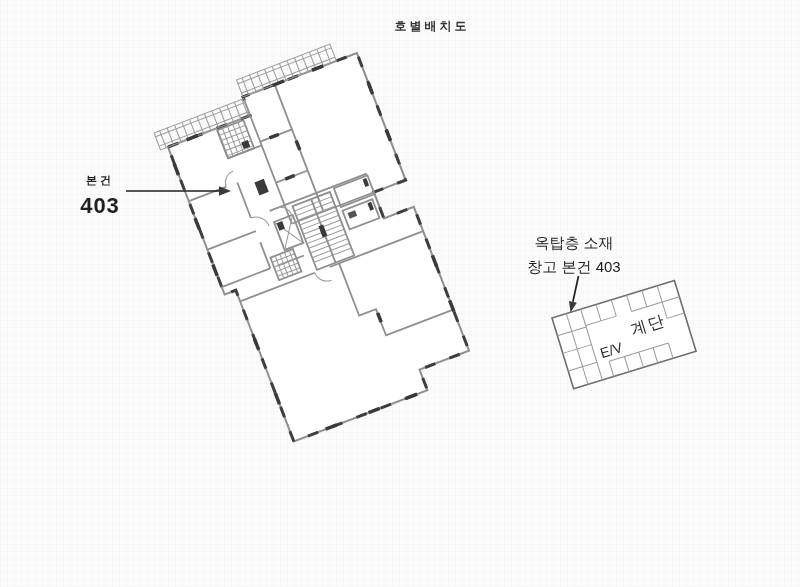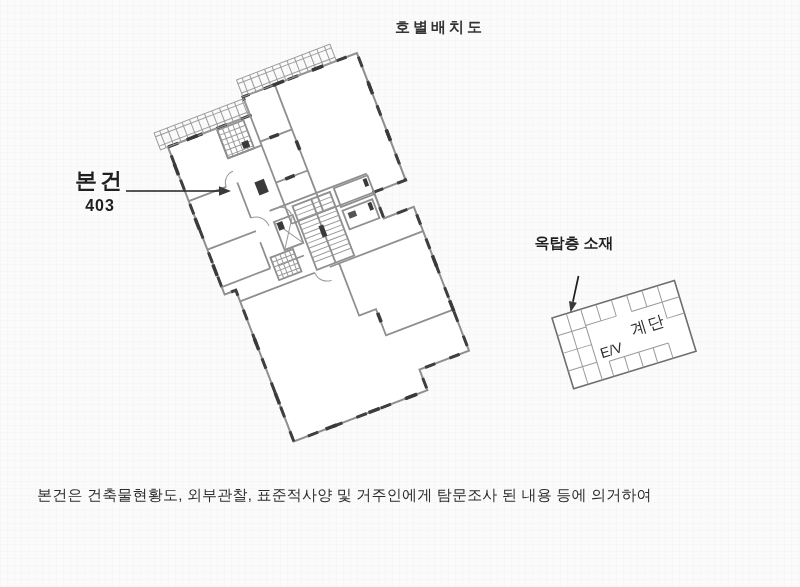--- a/index.html
+++ b/index.html
@@ -9,33 +9,33 @@
     background:#fcfcfc;
   }
   .page{
     position:relative;width:800px;height:587px;overflow:hidden;
     background:
       repeating-linear-gradient(0deg, rgba(0,0,0,0.015) 0 1px, transparent 1px 7px),
       repeating-linear-gradient(90deg, rgba(0,0,0,0.015) 0 1px, transparent 1px 7px),
       #fbfbfb;
   }
   .title{
-    position:absolute;left:360px;top:18px;width:160px;
-    text-align:center;font-size:15px;font-weight:700;color:#333;
+    position:absolute;left:352px;top:18px;width:160px;
+    text-align:center;font-size:12px;font-weight:700;color:#333;
     letter-spacing:3px;
   }
   .unit-label{
     position:absolute;left:74px;top:168px;width:52px;
     text-align:center;color:#1f1f1f;font-weight:700;line-height:25px;
   }
-  .unit-label .l1{font-size:22px;letter-spacing:3px;}
-  .unit-label .l2{font-size:16px;letter-spacing:1px;}
+  .unit-label .l1{font-size:11px;letter-spacing:3px;}
+  .unit-label .l2{font-size:22px;letter-spacing:1px;}
   .storage-label{
     position:absolute;left:494px;top:231px;width:160px;
-    text-align:center;color:#1f1f1f;font-weight:700;font-size:15px;line-height:24px;
+    text-align:center;color:#1f1f1f;font-weight:400;font-size:15px;line-height:24px;
   }
   .disclaimer{
     position:absolute;left:37px;top:482px;width:740px;
     color:#2b2b2b;font-size:15px;line-height:26px;letter-spacing:0.2px;
   }
   svg{position:absolute;left:0;top:0;}
   .thin{stroke:#9a9a9a;stroke-width:1;fill:none;}
   .wall{stroke:#8f8f8f;stroke-width:1.8;fill:none;}
   .dark{fill:#3a3a3a;}
 </style>
@@ -178,19 +178,19 @@
 
   <div class="title">호별배치도</div>
 
   <div class="unit-label">
     <div class="l1">본건</div>
     <div class="l2">403</div>
   </div>
 
   <div class="storage-label">
     <div>옥탑층 소재</div>
+    <div>창고 본건 403</div>
   </div>
 
   <div class="disclaimer">
-    <div>본건은 건축물현황도, 외부관찰, 표준적사양 및 거주인에게 탐문조사 된 내용 등에 의거하여</div>
   </div>
 
 </div>
 
 </body></html>

